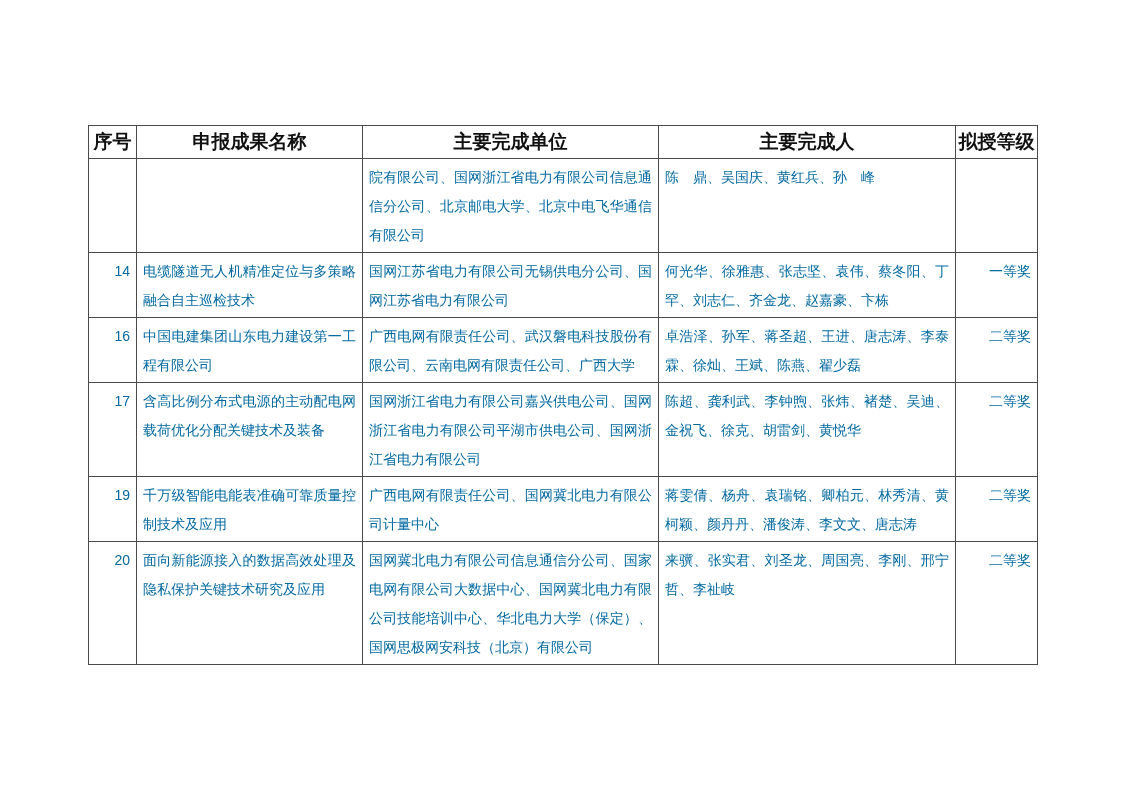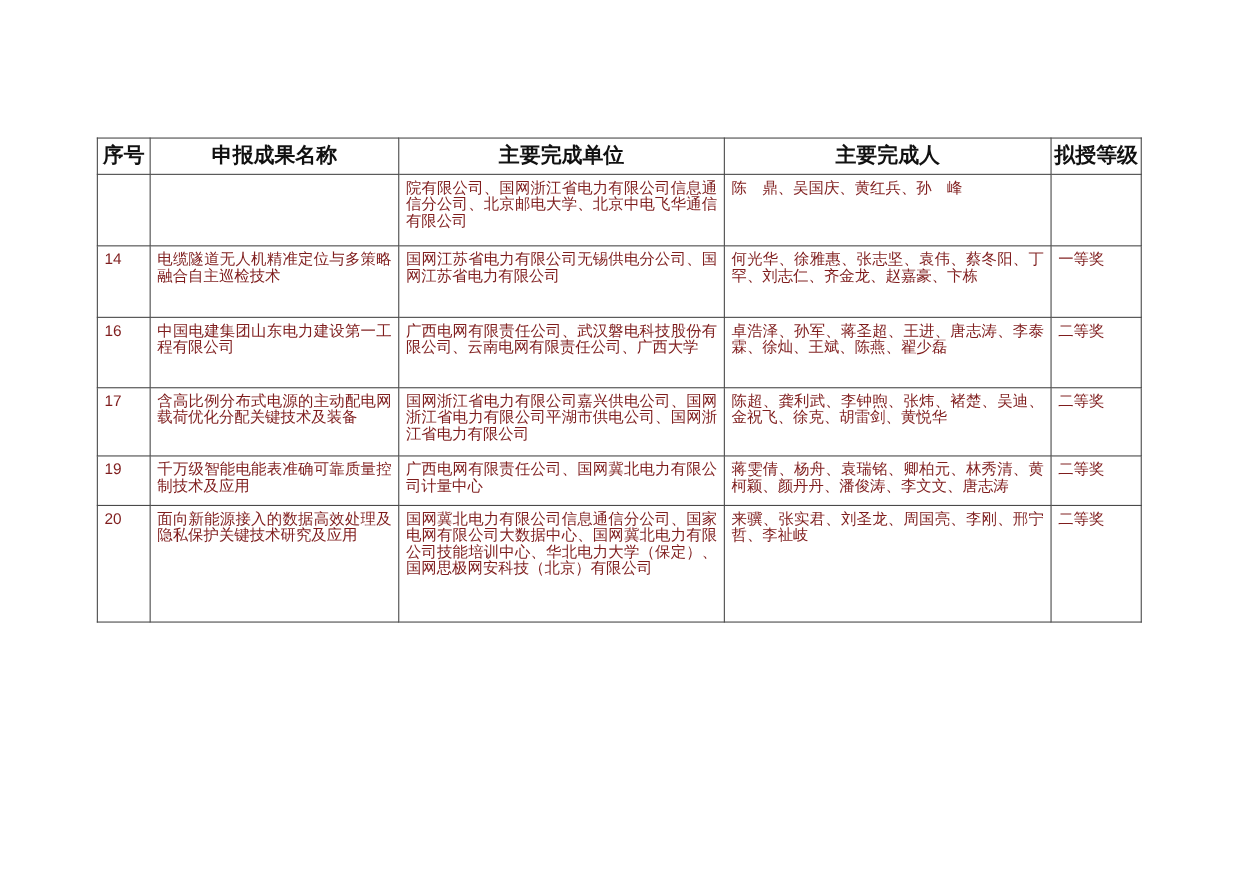--- a/index.html
+++ b/index.html
@@ -20,39 +20,39 @@
     left: 88px;
     top: 125px;
     width: 949px;
     border-collapse: collapse;
     table-layout: fixed;
   }
   table.awards th,
   table.awards td {
     border: 1px solid #4a4a4a;
     font-size: 14px;
-    line-height: 15px;
-    color: #7f1d1d;
+    line-height: 29px;
+    color: #0369a1;
     vertical-align: top;
     padding: 4px 6px 2px 6px;
     word-break: break-all;
     overflow: hidden;
   }
   table.awards th {
     font-size: 19px;
     font-weight: bold;
     color: #111111;
     text-align: center;
     vertical-align: middle;
     padding: 4px 2px;
     height: 24px;
     line-height: 18px;
   }
   td.c-no, td.c-grade {
-    text-align: left;
+    text-align: right;
     word-break: keep-all;
   }
   td.c-name { padding-left: 8px; text-align: justify; }
   td.c-units, td.c-people { text-align: justify; }
   tr.r0 { height: 65px; }
   tr.r1 { height: 65px; }
   tr.r2 { height: 64px; }
   tr.r3 { height: 64px; margin-top: 43px; }
   tr.r4 { height: 62px; }
   tr.r5 { height: 62px; }

